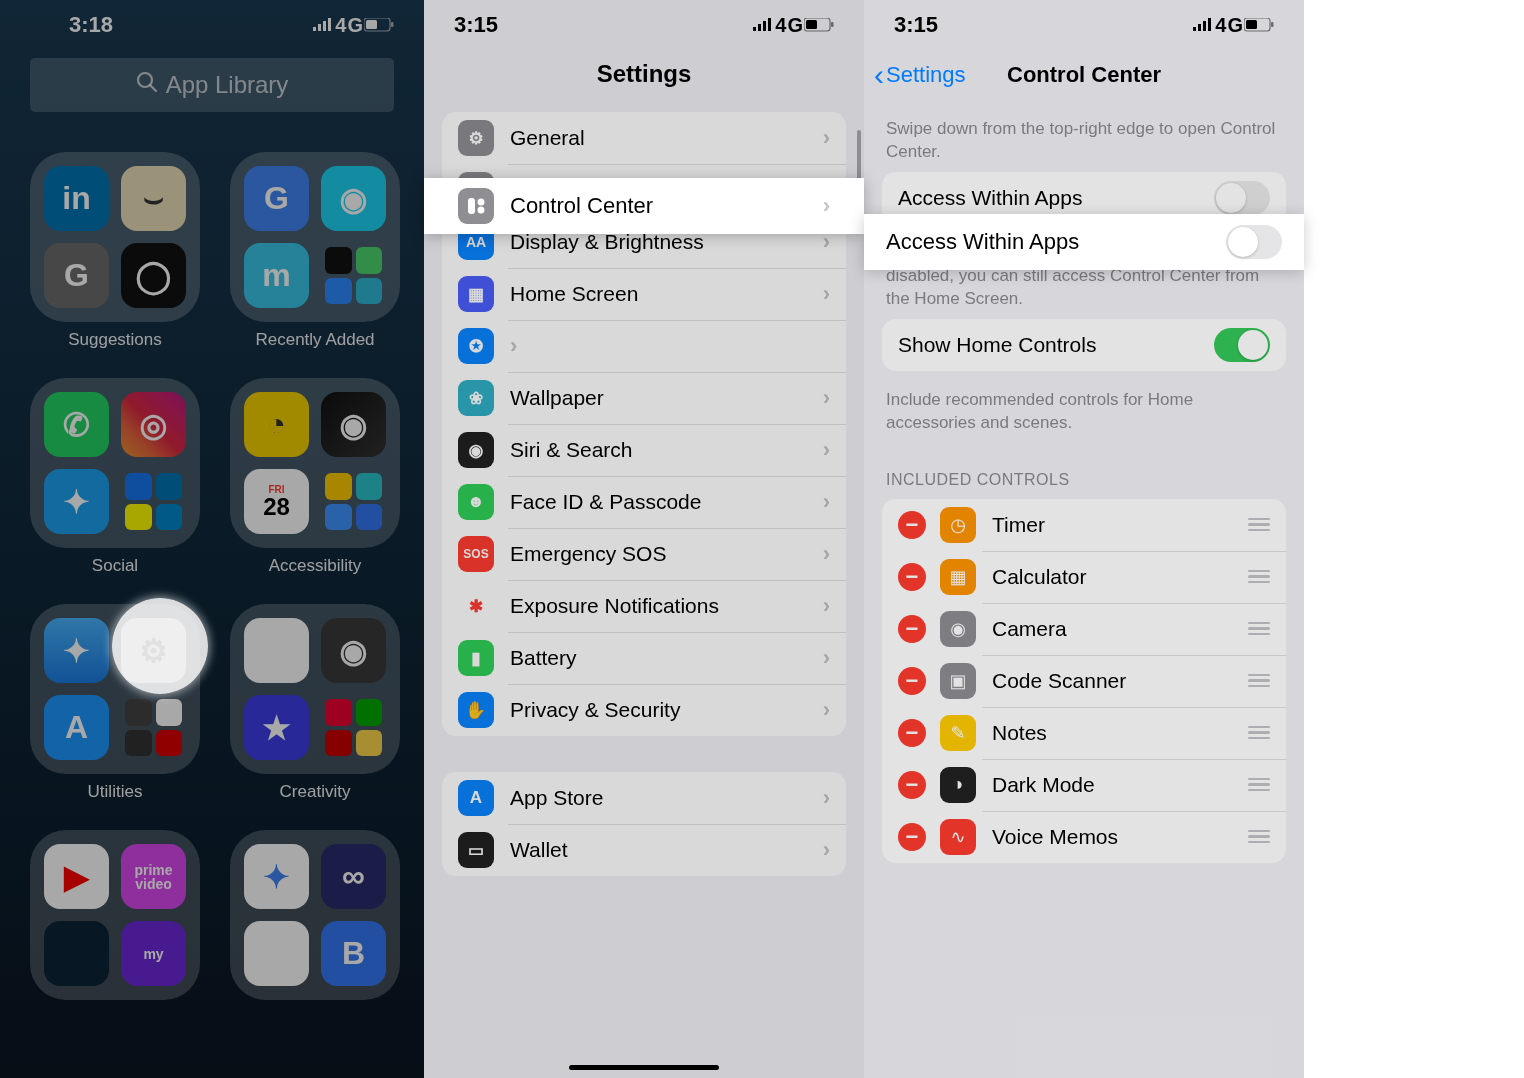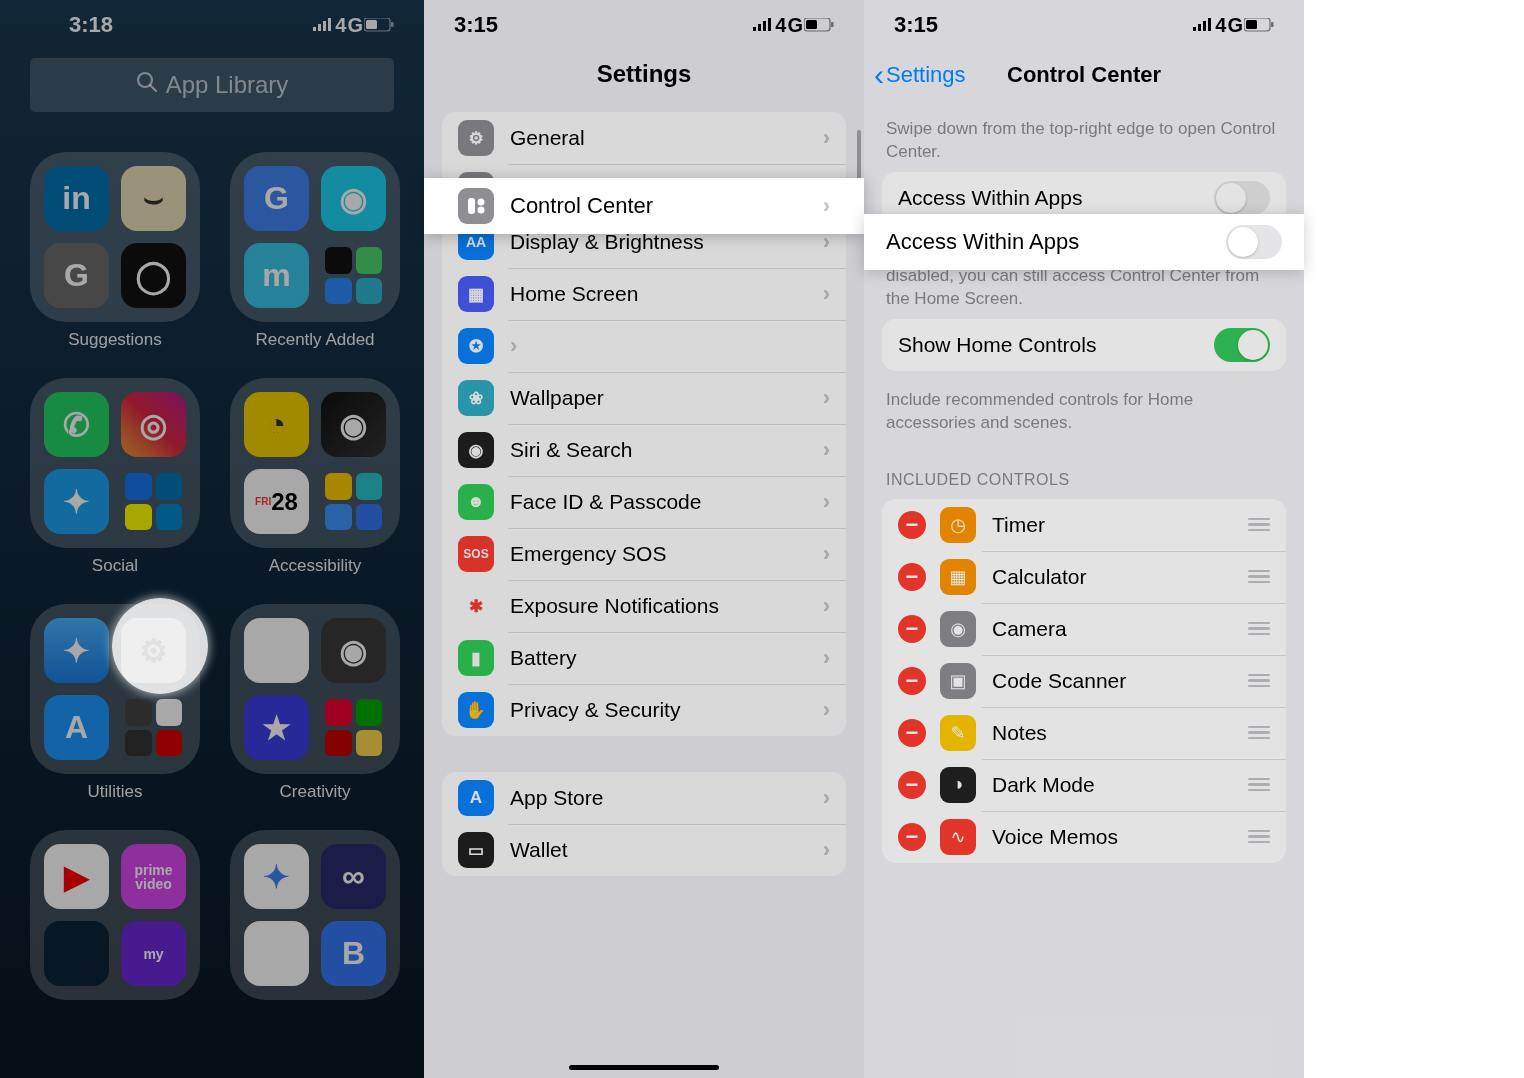--- a/index.html
+++ b/index.html
@@ -156,21 +156,21 @@
               <div class="m" style="background:#fffc00"></div>
               <div class="m" style="background:#0088cc"></div>
             </div>
         </div>
         <div class="fname">Social</div>
       </div>
       <div class="folder">
         <div class="fbox">
           <div class="app" style="background:#f6d200;color:#333">◔</div>
           <div class="app" style="background:linear-gradient(135deg,#111,#333)">◉</div>
-          <div class="app" style="background:#fff;color:#ff3b30;font-size:16px;line-height:1;flex-direction:row;">
+          <div class="app" style="background:#fff;color:#ff3b30;font-size:16px;line-height:1;flex-direction:column;">
               <span style="font-size:10px">FRI</span>
               <span style="font-size:24px;color:#000">28</span>
             </div>
           <div class="mini-grid">
               <div class="m" style="background:#fc0"></div>
               <div class="m" style="background:#2dc6ce"></div>
               <div class="m" style="background:#3f95ff"></div>
               <div class="m" style="background:#3478f6"></div>
             </div>
         </div>

